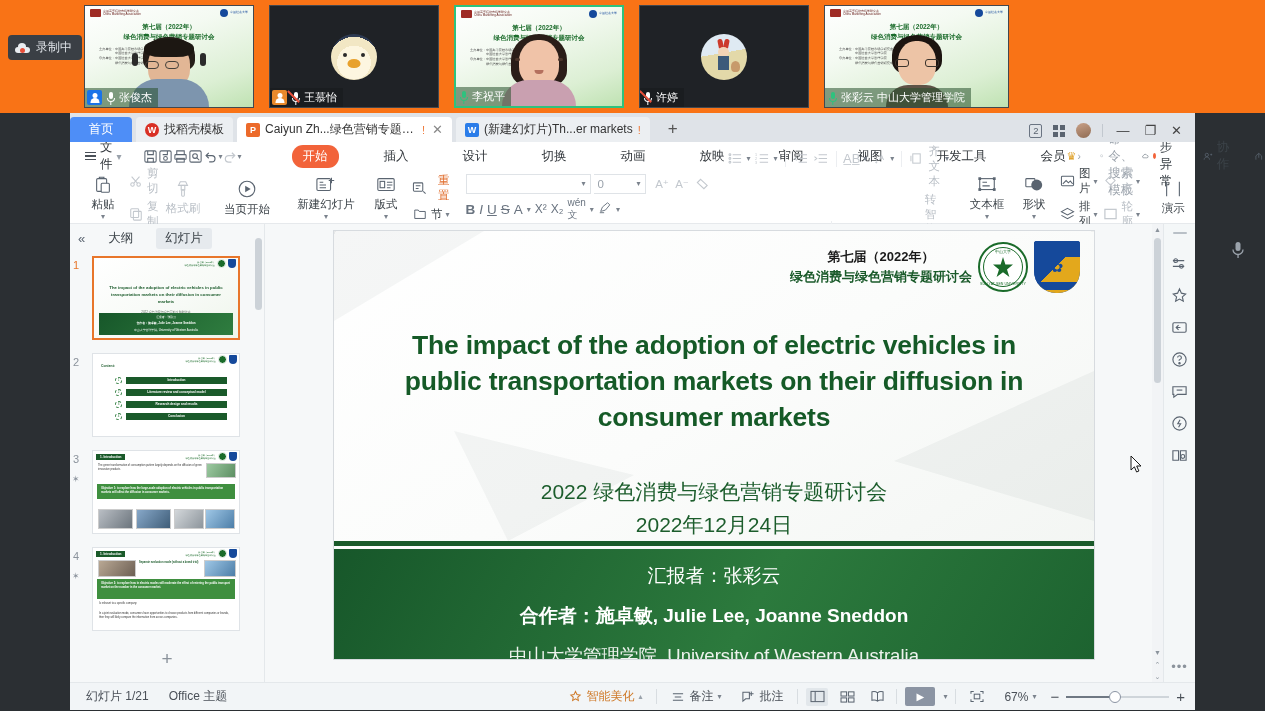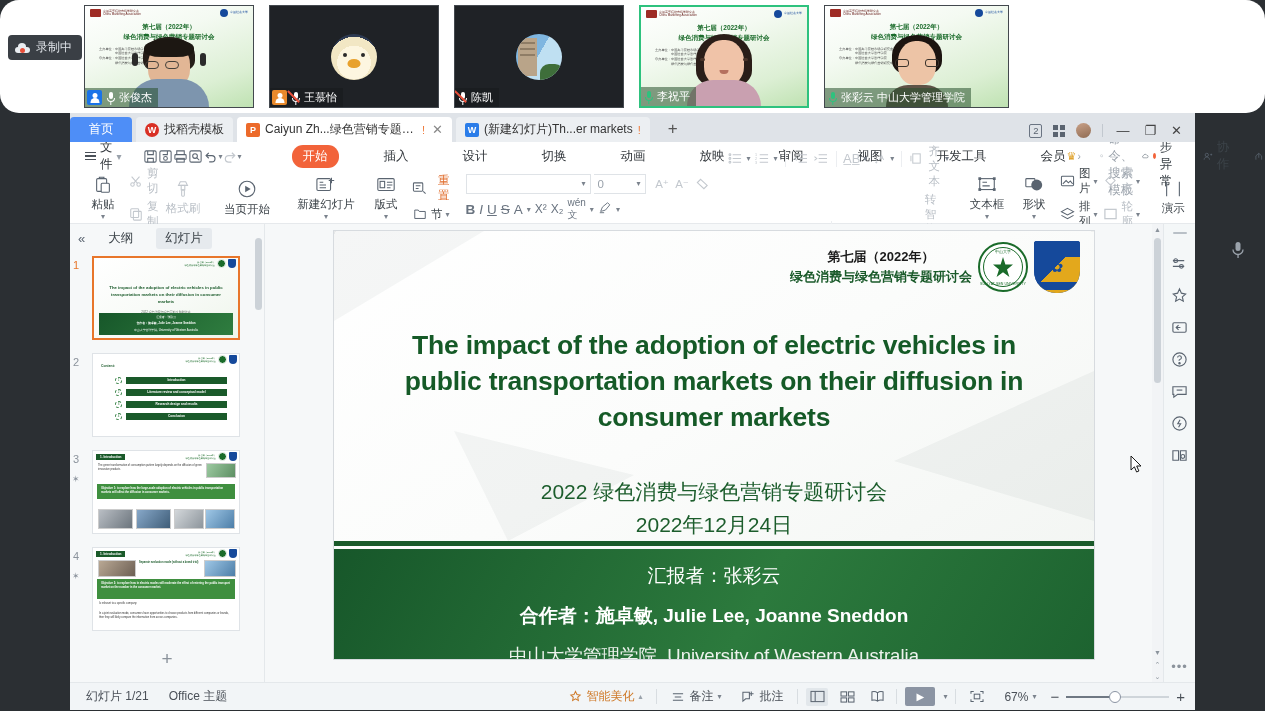--- a/index.html
+++ b/index.html
@@ -7,22 +7,22 @@
     width: 1265px; height: 711px;
     overflow: hidden;
     font-family: "Liberation Sans", "DejaVu Sans", sans-serif;
     background: #2b2f33;
   }
   #root { position: relative; width: 1265px; height: 711px; }
 
   
   .vc-strip {
     position: absolute; left: 0; top: 0; width: 1265px; height: 113px;
-    background: #ffffff;
-    display: flex; align-items: flex-start; border-radius: 19px;
+    background: #f97316;
+    display: flex; align-items: flex-start;
   }
   .rec-badge {
     position: absolute; left: 8px; top: 35px;
     display: flex; align-items: center; gap: 6px;
     background: #3a3f45; color: #dfe3e8;
     padding: 4px 10px 4px 7px; border-radius: 4px;
     font-size: 12px;
   }
   .rec-cloud { position: relative; width: 15px; height: 10px; }
   .rec-cloud .c1 { position:absolute; left:0; bottom:0; width:15px; height:6px; background:#e9edf1; border-radius:3px; }
@@ -337,38 +337,20 @@
         <span class="ico-mic">
             <i class="stick"></i>
             <i class="arc"></i>
             <i class="base"></i>
             <i class="slash"></i>
           </span>
         <span>王慕怡</span>
       </div>
     </div>
 
-    <div class="tile" style="margin-left:15px;width:170px;">
-      <div class="avatar-circ" style="background:linear-gradient(120deg,#7fb6e0 0 48%,#bfe0f2 48% 100%);">
-        <i style="position:absolute;left:2px;top:4px;width:19px;height:38px;background:#b9a489;"></i>
-        <i style="position:absolute;left:4px;top:8px;width:15px;height:2px;background:#8f7d66;"></i>
-        <i style="position:absolute;left:4px;top:14px;width:15px;height:2px;background:#8f7d66;"></i>
-        <i style="position:absolute;left:4px;top:20px;width:15px;height:2px;background:#8f7d66;"></i>
-        <i style="position:absolute;left:24px;bottom:0;width:24px;height:16px;background:#3e6e3a;border-radius:9px 9px 0 0;"></i>
-      </div>
-      <div class="name-tag">
-        <span class="ico-mic">
-            <i class="stick"></i>
-            <i class="arc"></i>
-            <i class="base"></i>
-            <i class="slash"></i>
-          </span>
-        <span>陈凯</span>
-      </div>
-    </div>
 
     <div class="tile active" style="margin-left:15px;width:170px;">
       <div class="tile-slide">
         <div class="ts-hdr">
           <span class="ts-logo-l">
               <i class="ts-mark"></i>
               <span class="ts-txt">中国高等院校市场学研究会<br>China Marketing Association</span>
             </span>
           <span class="ts-logo-l">
               <i class="ts-mark2"></i>
@@ -394,20 +376,38 @@
       <div class="name-tag ongrad">
         <span class="ico-mic green">
             <i class="stick"></i>
             <i class="arc"></i>
             <i class="base"></i>
           </span>
         <span>李祝平</span>
       </div>
     </div>
 
+    <div class="tile" style="margin-left:15px;width:170px;">
+      <div class="avatar-circ" style="background:linear-gradient(170deg,#dfeaf3 0 42%,#e3d9a9 42% 100%);">
+        <i style="position:absolute;left:17px;top:5px;width:5px;height:9px;background:#cc3a2b;border-radius:3px 3px 0 0;transform:rotate(-12deg);"></i>
+        <i style="position:absolute;left:23px;top:5px;width:5px;height:9px;background:#cc3a2b;border-radius:3px 3px 0 0;transform:rotate(12deg);"></i>
+        <i style="position:absolute;left:17px;top:13px;width:11px;height:10px;background:#f3d3b5;border-radius:50%;"></i>
+        <i style="position:absolute;left:17px;top:22px;width:11px;height:14px;background:#3d5a7a;"></i>
+        <i style="position:absolute;right:7px;bottom:8px;width:9px;height:11px;background:#c79a6b;border-radius:50% 50% 40% 40%;"></i>
+      </div>
+      <div class="name-tag">
+        <span class="ico-mic">
+            <i class="stick"></i>
+            <i class="arc"></i>
+            <i class="base"></i>
+            <i class="slash"></i>
+          </span>
+        <span>许婷</span>
+      </div>
+    </div>
 
     <div class="tile" style="margin-left:15px;width:185px;">
       <div class="tile-slide">
         <div class="ts-hdr">
           <span class="ts-logo-l">
               <i class="ts-mark"></i>
               <span class="ts-txt">中国高等院校市场学研究会<br>China Marketing Association</span>
             </span>
           <span class="ts-logo-l">
               <i class="ts-mark2"></i>

